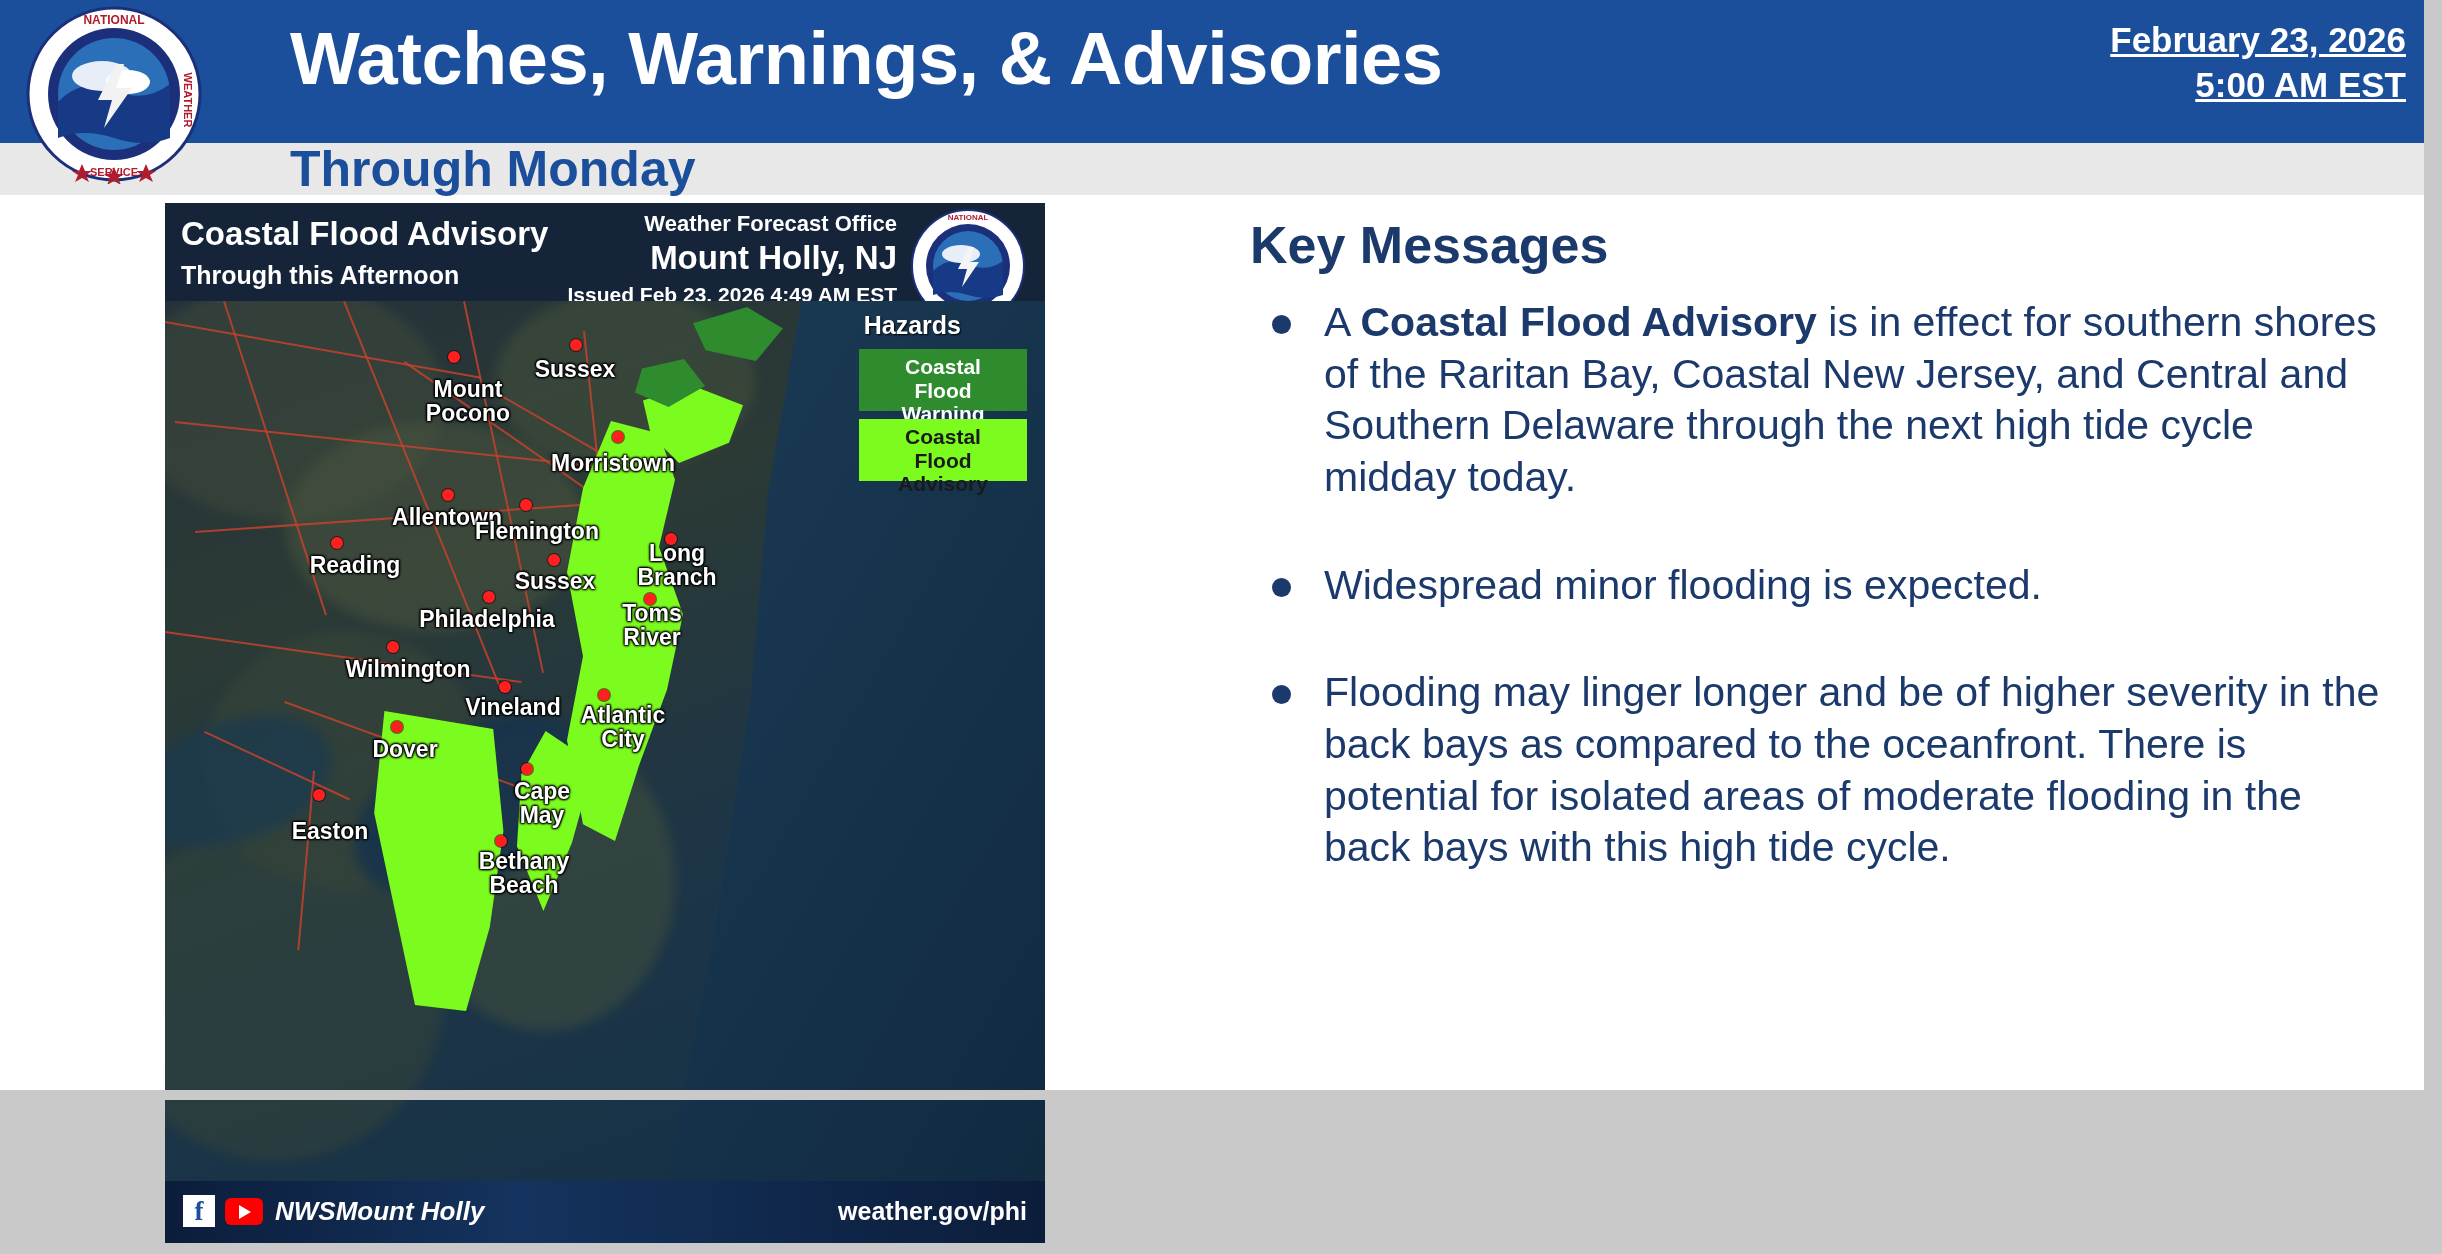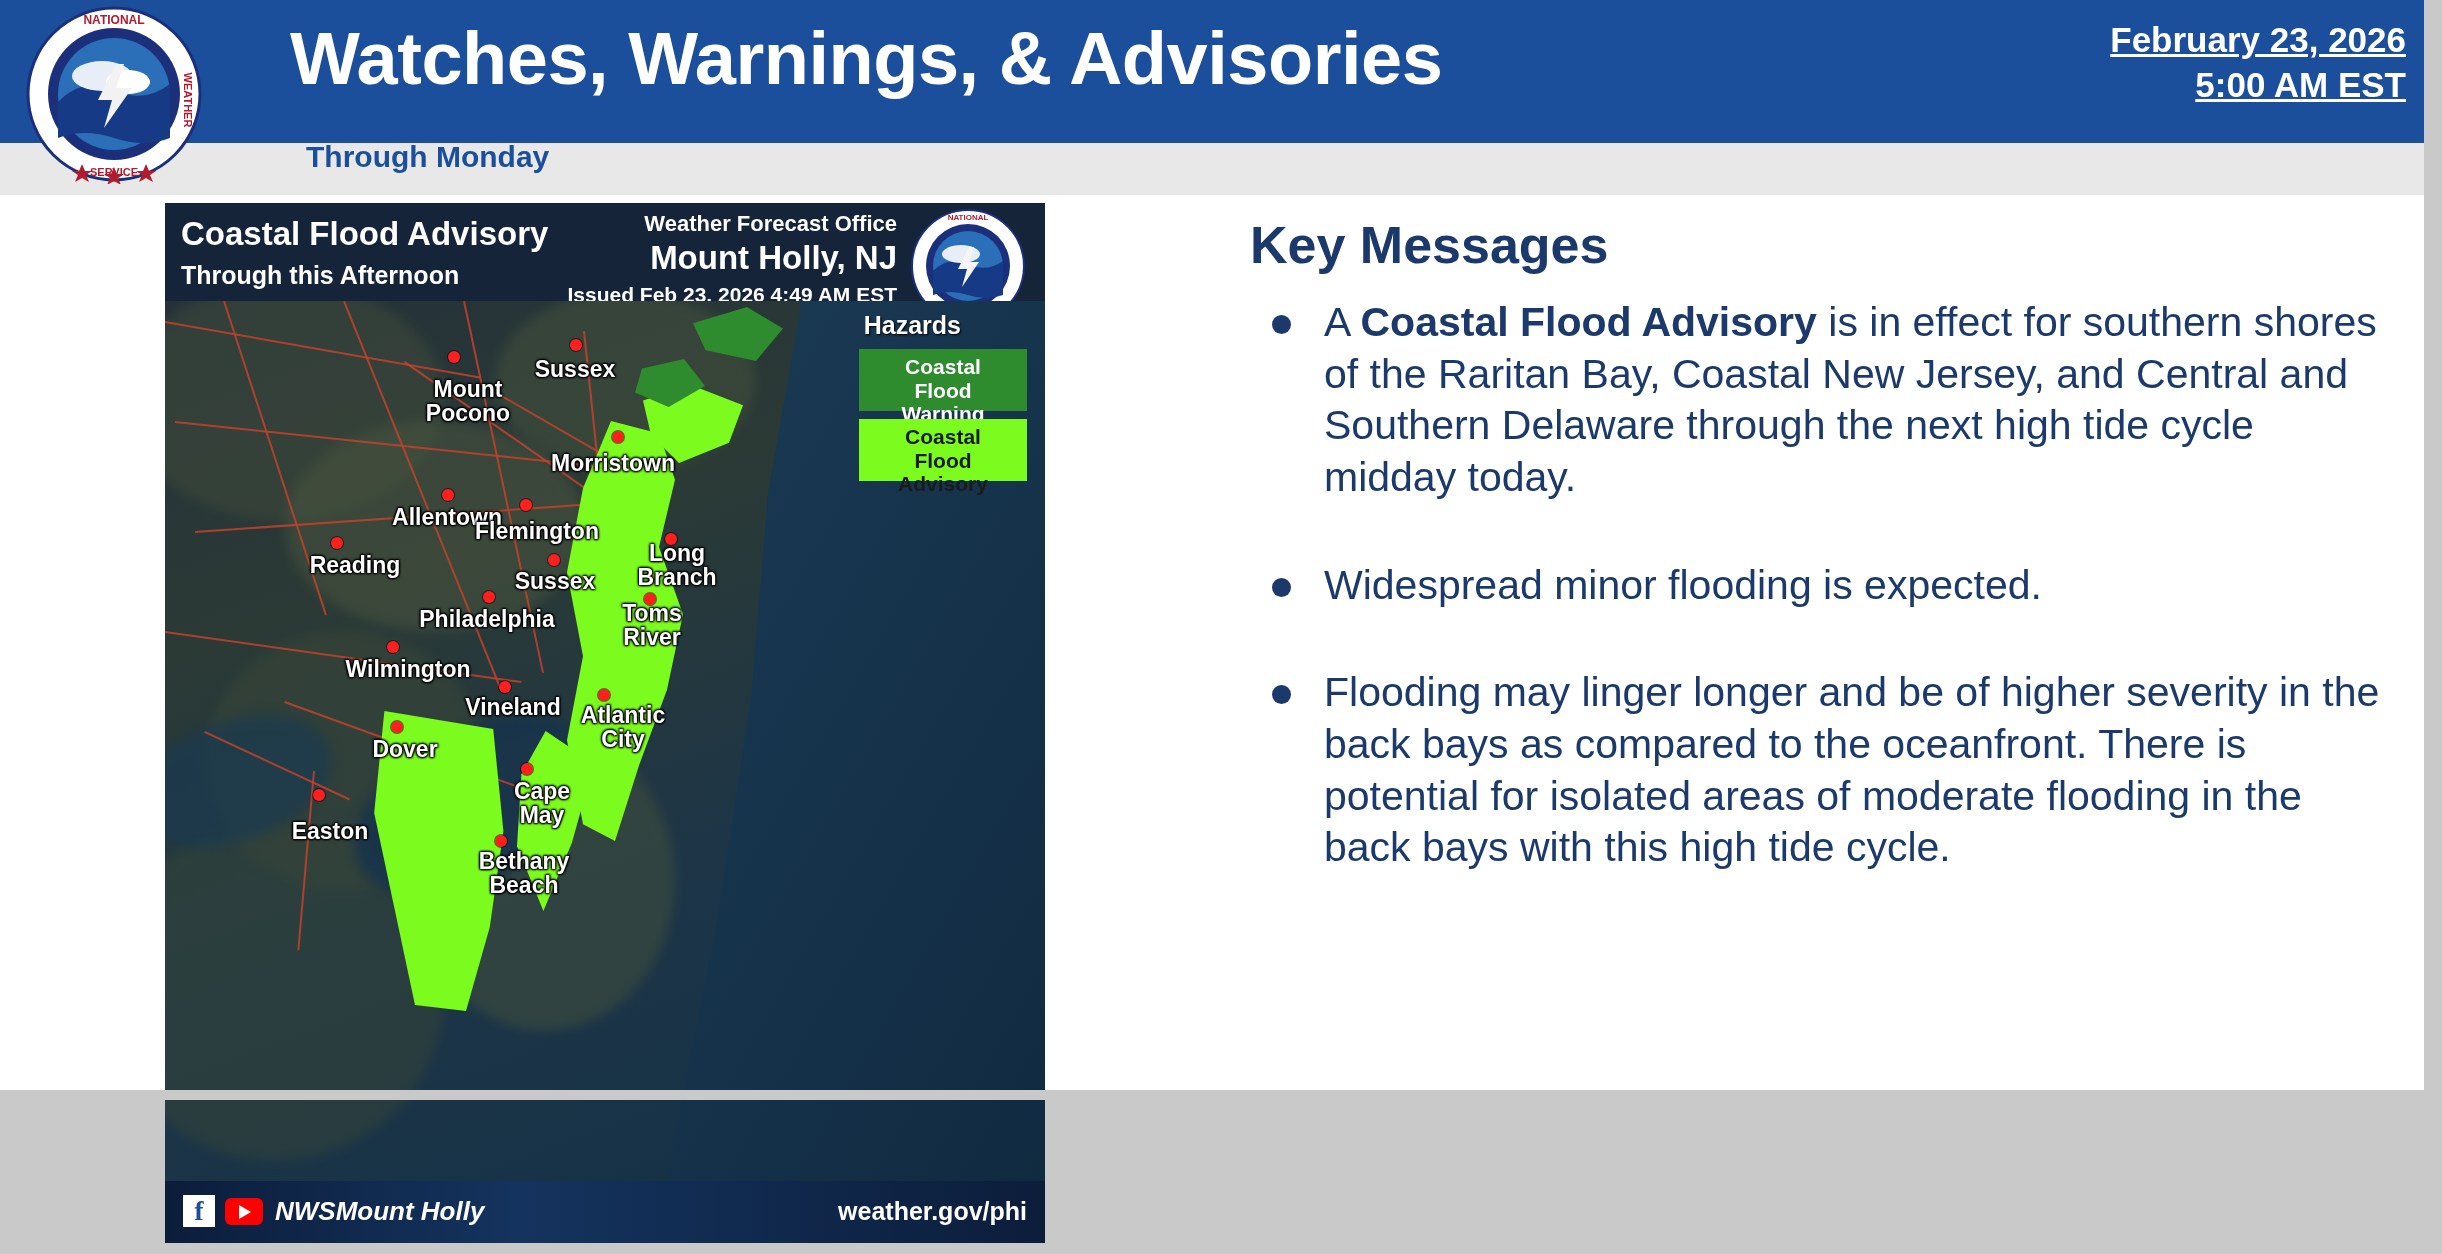--- a/index.html
+++ b/index.html
@@ -42,23 +42,23 @@
     left: 290px;
     top: 16px;
     font-size: 74px;
     font-weight: bold;
     color: #ffffff;
     letter-spacing: -0.5px;
     white-space: nowrap;
   }
   .header-sub {
     position: absolute;
-    left: 306px;
+    left: 290px;
     top: 140px;
-    font-size: 30px;
+    font-size: 50px;
     font-weight: bold;
     color: #1b4f9c;
     white-space: nowrap;
   }
   .header-date {
     position: absolute;
     right: 36px;
     top: 18px;
     text-align: right;
     color: #ffffff;

